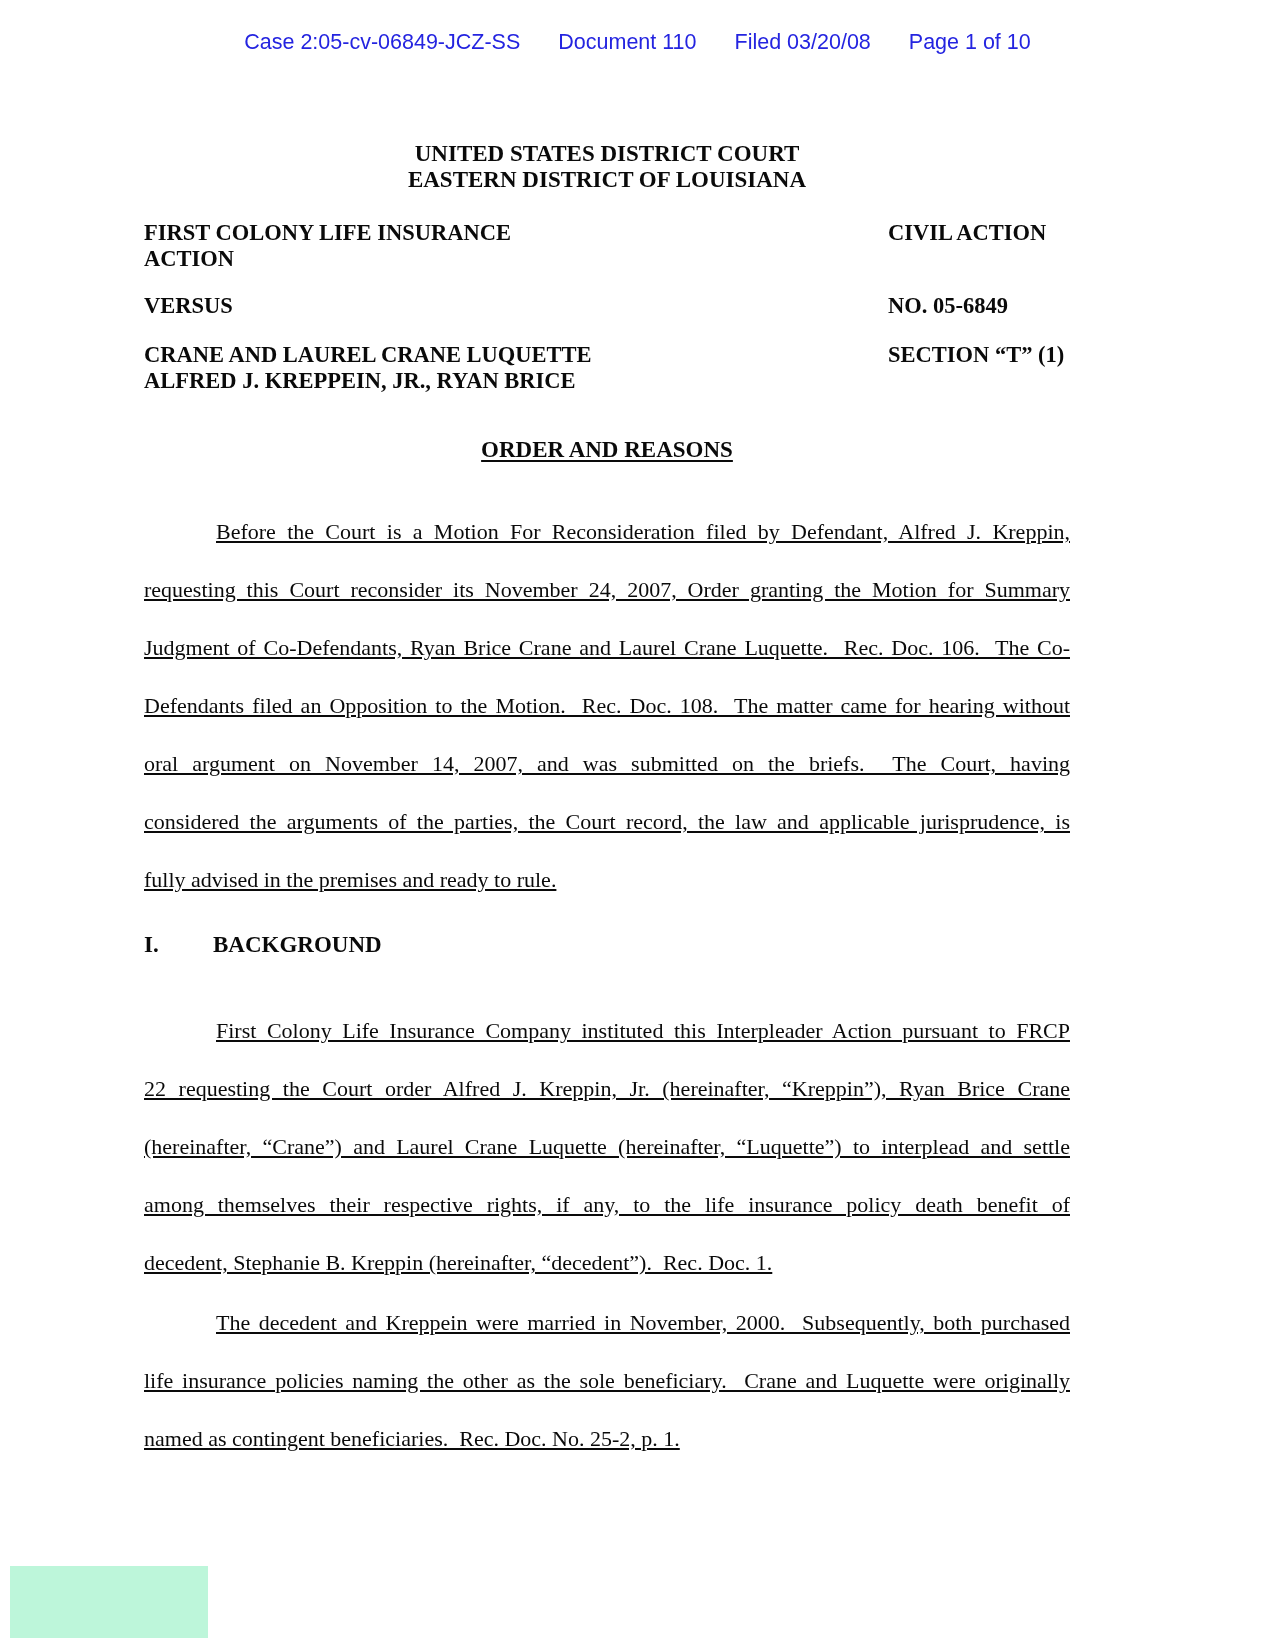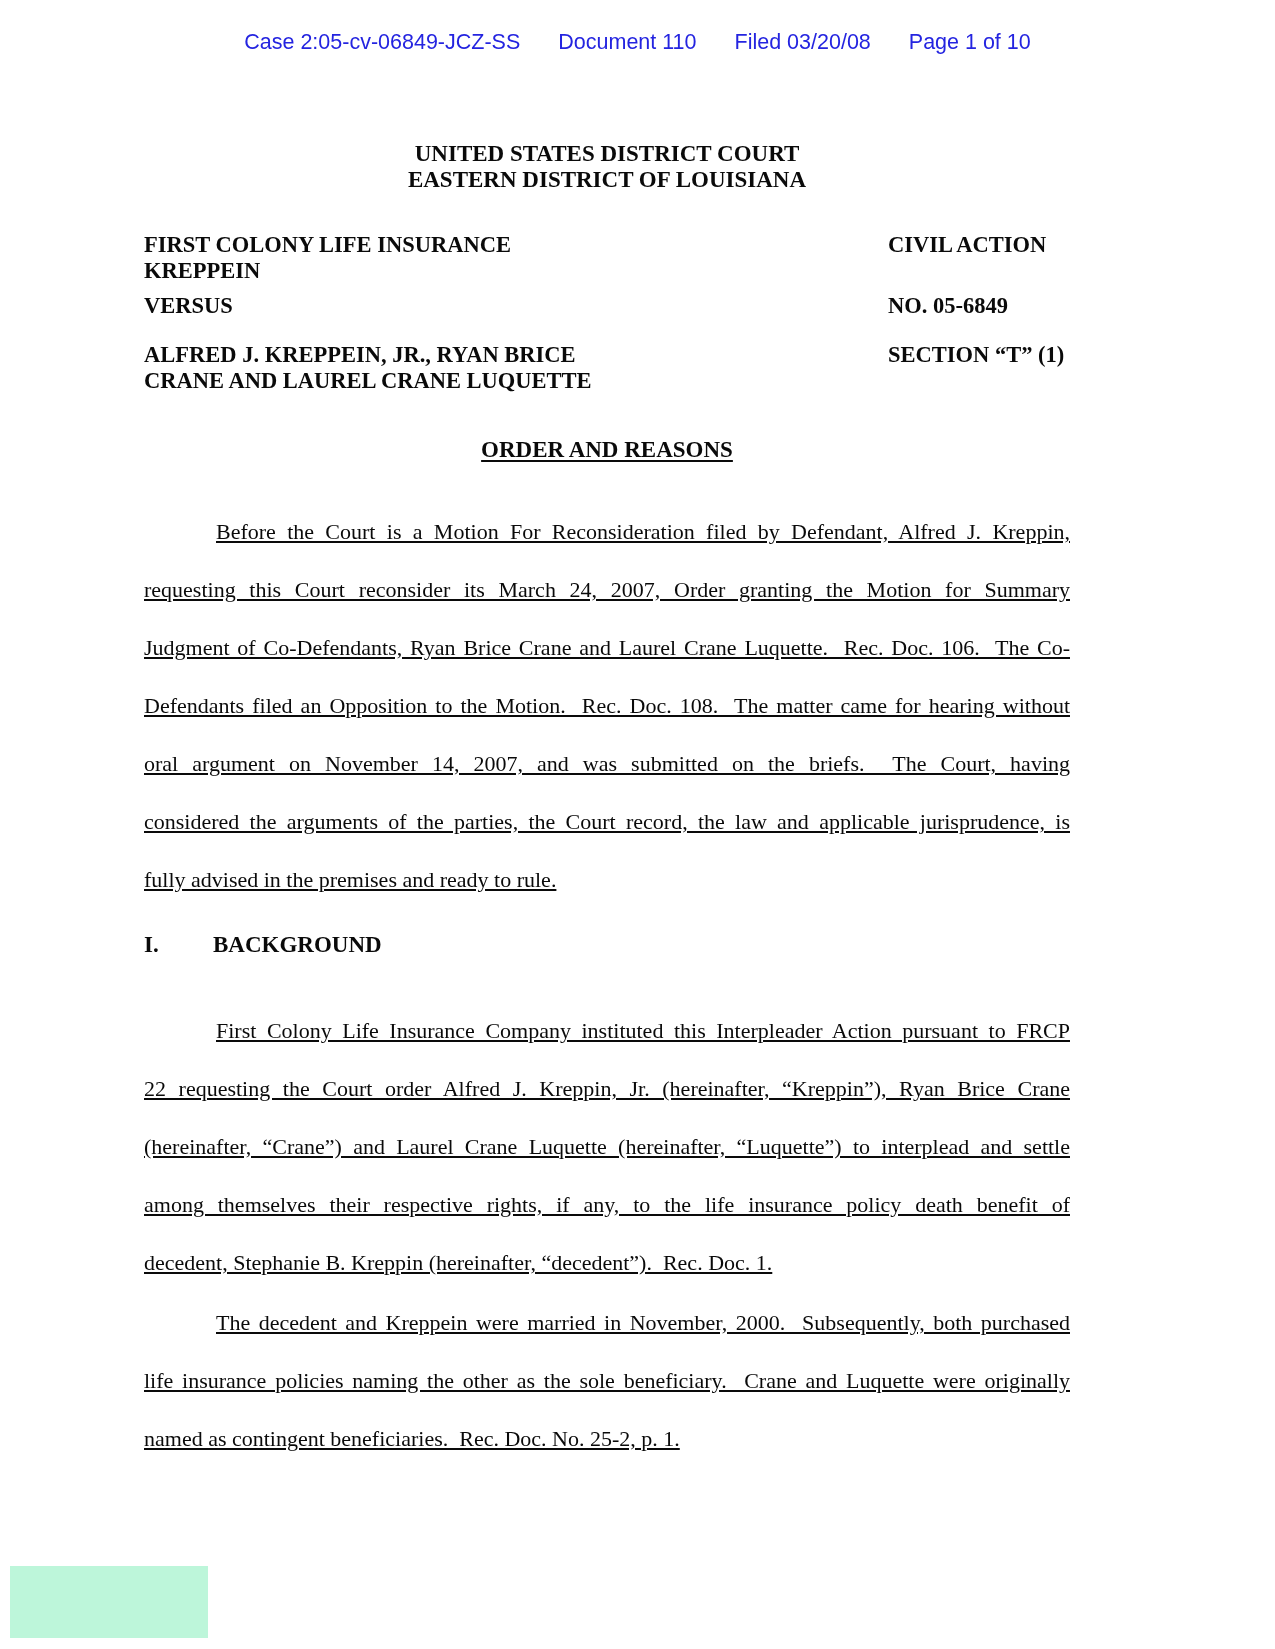--- a/index.html
+++ b/index.html
@@ -28,21 +28,21 @@
   }
   
   .court-title{
     position:absolute;top:141px;left:144px;width:926px;
     text-align:center;font-weight:bold;
     font-size:23px;line-height:26px;
   }
   
   .caption-row{position:absolute;left:144px;width:926px;font-weight:bold;font-size:22.5px;line-height:26px;}
   .caption-row .right-cell{position:absolute;left:744px;top:0;white-space:nowrap;}
-  .row-a{top:220px;margin-top:12px;} .row-b{top:293px;} .row-c{top:342px;}
+  .row-a{top:220px;} .row-b{top:293px;} .row-c{top:342px;}
   
   .order-title{
     position:absolute;top:436px;left:144px;width:926px;
     text-align:center;font-weight:bold;font-size:23px;line-height:28px;
   }
   .order-title .u{text-decoration:underline;text-decoration-thickness:2px;text-underline-offset:3px;}
   
   .para{position:absolute;left:144px;width:926px;font-size:22px;}
   .p1{top:503px;} .p2{top:1002px;} .p3{top:1294px;}
   .jline{
@@ -76,42 +76,42 @@
     <span>Page 1 of 10</span>
   </div>
 
   <div class="court-title">
     <div>UNITED STATES DISTRICT COURT</div>
     <div>EASTERN DISTRICT OF LOUISIANA</div>
   </div>
 
   <div class="caption-row row-a">
     <div>FIRST COLONY LIFE INSURANCE</div>
-    <div>KREPPEIN</div>
+    <div>ACTION</div>
     <div class="right-cell">CIVIL ACTION</div>
   </div>
 
   <div class="caption-row row-b">
     <div>VERSUS</div>
     <div class="right-cell">NO. 05-6849</div>
   </div>
 
   <div class="caption-row row-c">
+    <div>CRANE AND LAUREL CRANE LUQUETTE</div>
     <div>ALFRED J. KREPPEIN, JR., RYAN BRICE</div>
-    <div>CRANE AND LAUREL CRANE LUQUETTE</div>
     <div class="right-cell">SECTION “T” (1)</div>
   </div>
 
   <div class="order-title">
     <span class="u">ORDER AND REASONS</span>
   </div>
 
   <div class="para p1">
     <div class="jline indent">Before the Court is a Motion For Reconsideration filed by Defendant, Alfred J. Kreppin,</div>
-    <div class="jline">requesting this Court reconsider its March 24, 2007, Order granting the Motion for Summary</div>
+    <div class="jline">requesting this Court reconsider its November 24, 2007, Order granting the Motion for Summary</div>
     <div class="jline">Judgment of Co-Defendants, Ryan Brice Crane and Laurel Crane Luquette.  Rec. Doc. 106.  The Co-</div>
     <div class="jline">Defendants filed an Opposition to the Motion.  Rec. Doc. 108.  The matter came for hearing without</div>
     <div class="jline">oral argument on November 14, 2007, and was submitted on the briefs.  The Court, having</div>
     <div class="jline">considered the arguments of the parties, the Court record, the law and applicable jurisprudence, is</div>
     <div class="jline last">fully advised in the premises and ready to rule.</div>
   </div>
 
   <div class="section-heading">
     <span class="roman">I.</span><span>BACKGROUND</span>
   </div>

